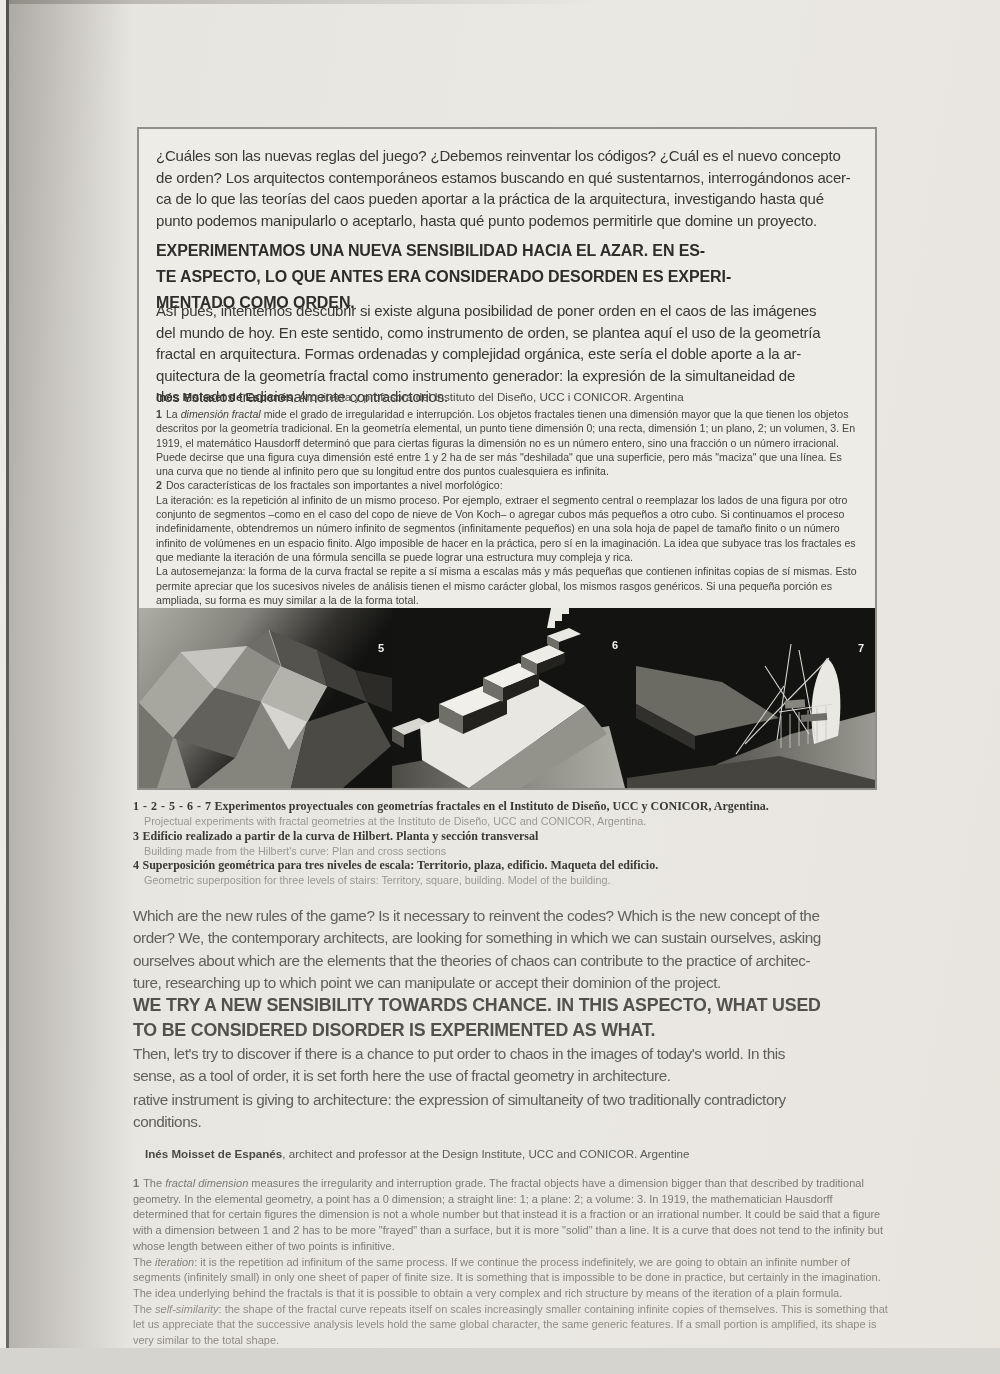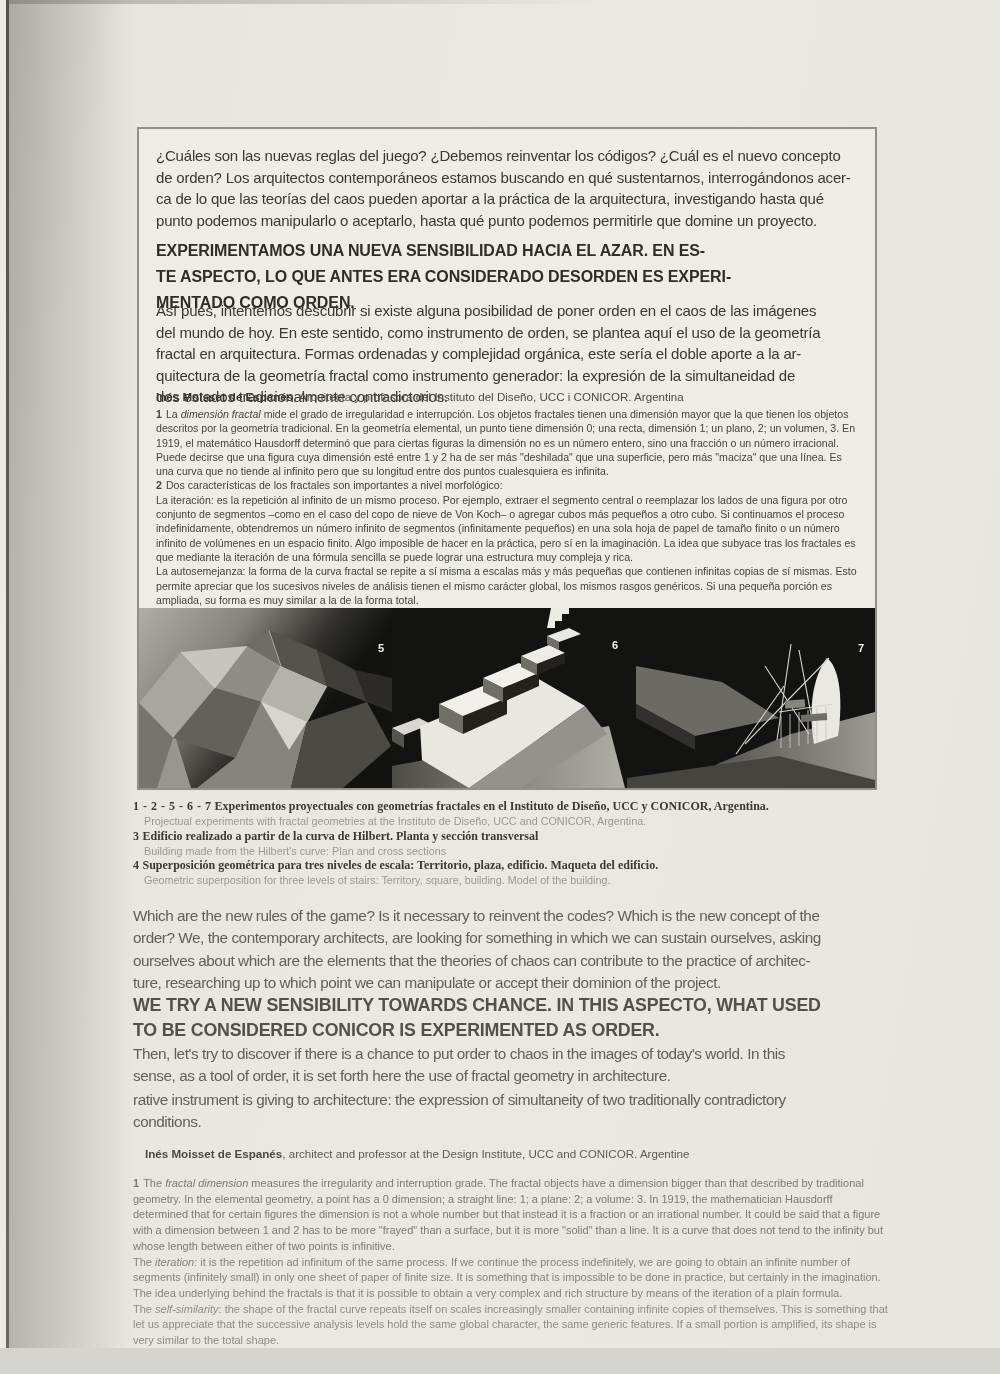--- a/index.html
+++ b/index.html
@@ -204,21 +204,21 @@
 
   <div class="en-para en-p1">
     <div class="line">Which are the new rules of the game? Is it necessary to reinvent the codes? Which is the new concept of the</div>
     <div class="line">order? We, the contemporary architects, are looking for something in which we can sustain ourselves, asking</div>
     <div class="line">ourselves about which are the elements that the theories of chaos can contribute to the practice of architec-</div>
     <div class="line">ture, researching up to which point we can manipulate or accept their dominion of the project.</div>
   </div>
 
   <div class="en-heading">
     <div class="line">WE TRY A NEW SENSIBILITY TOWARDS CHANCE. IN THIS ASPECTO, WHAT USED</div>
-    <div class="line">TO BE CONSIDERED CONICOR IS EXPERIMENTED AS ORDER.</div>
+    <div class="line">TO BE CONSIDERED DISORDER IS EXPERIMENTED AS WHAT.</div>
   </div>
 
   <div class="en-para en-p2">
     <div class="line">Then, let's try to discover if there is a chance to put order to chaos in the images of today's world. In this</div>
     <div class="line">sense, as a tool of order, it is set forth here the use of fractal geometry in architecture.</div>
   </div>
 
   <div class="en-para en-p3">
     <div class="line">rative instrument is giving to architecture: the expression of simultaneity of two traditionally contradictory</div>
     <div class="line">conditions.</div>

